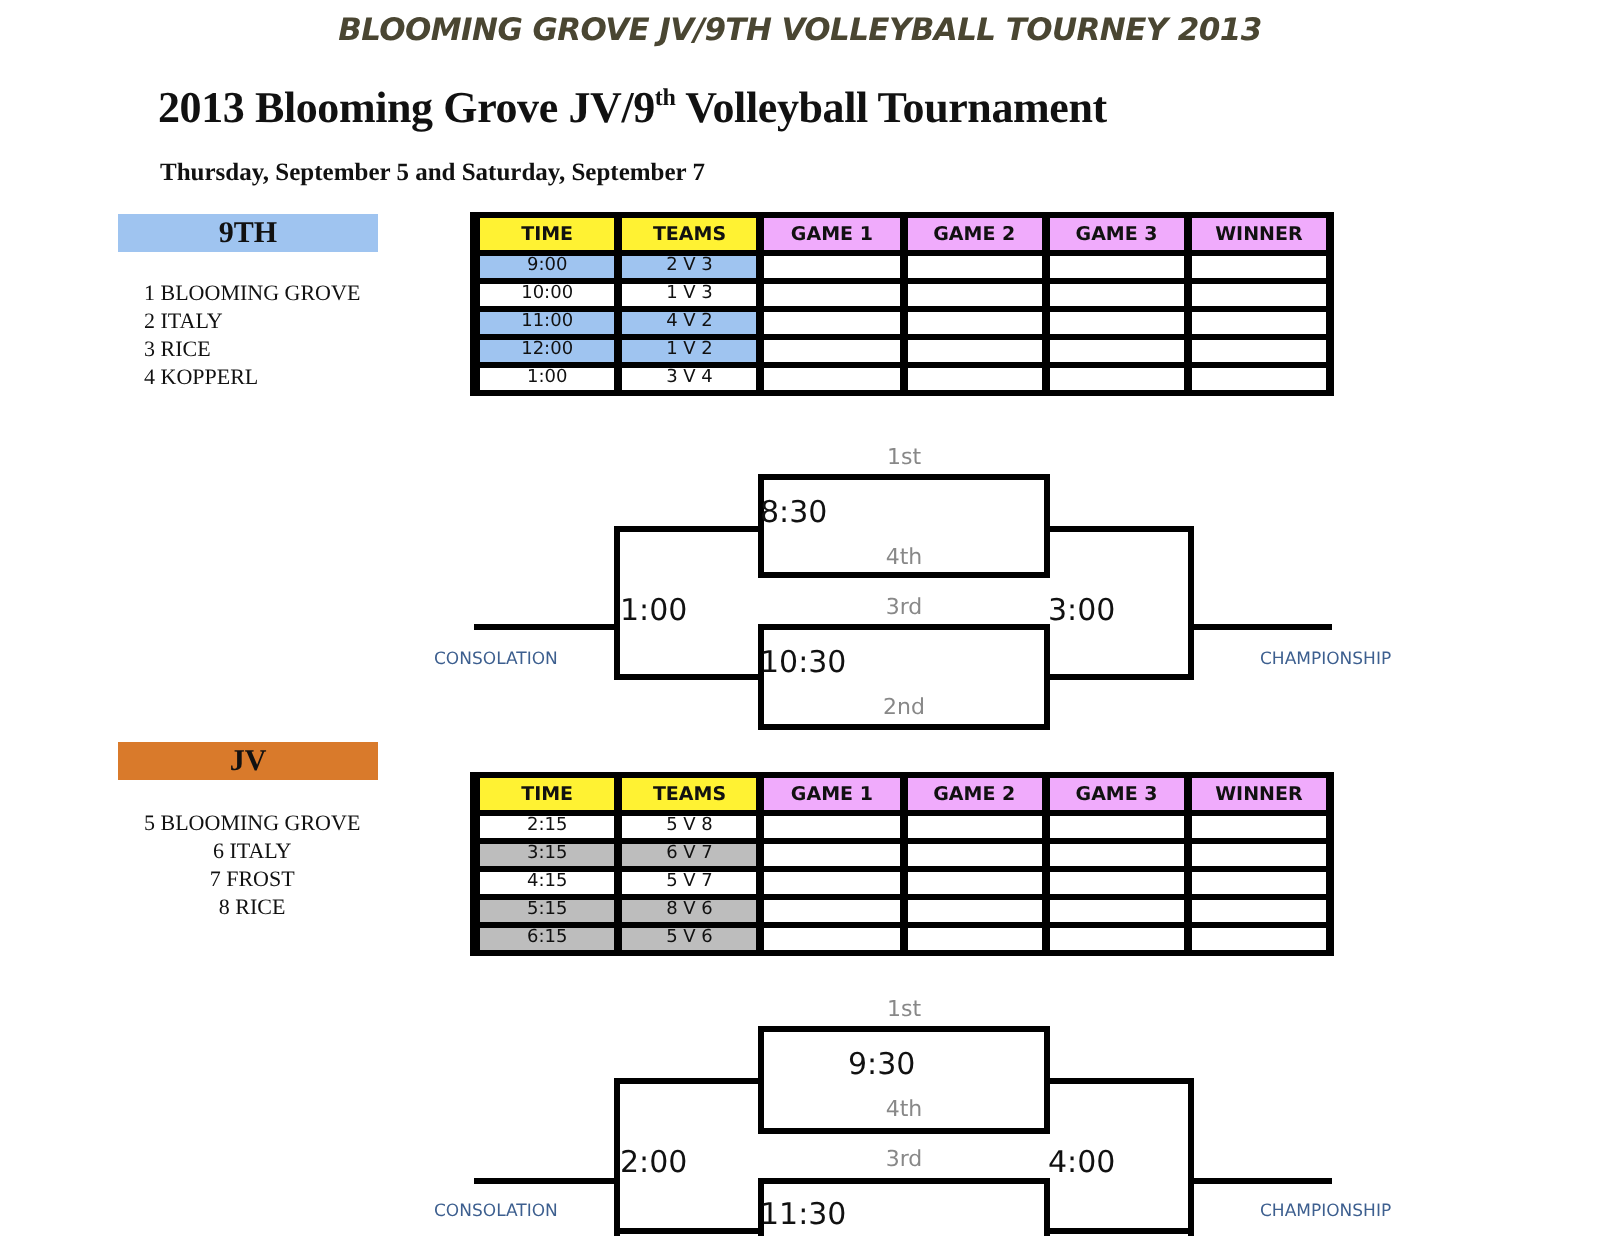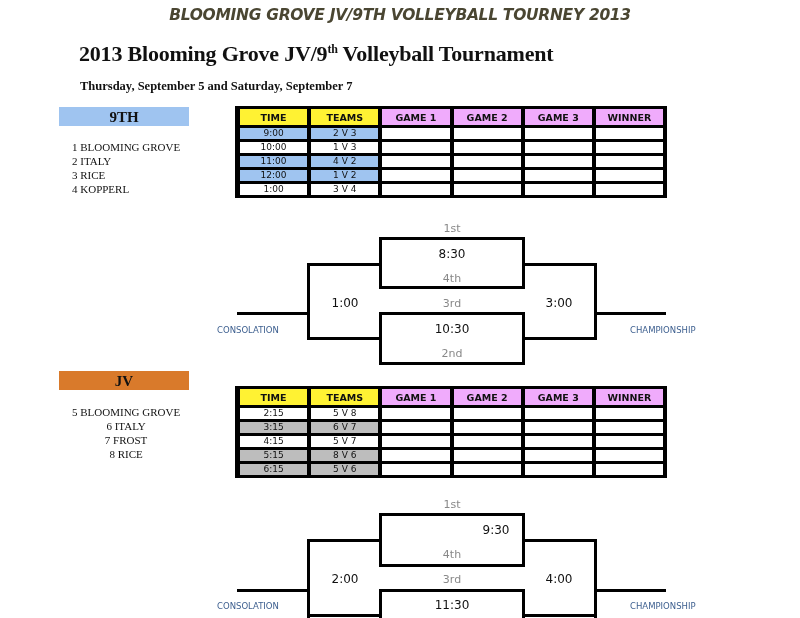--- a/index.html
+++ b/index.html
@@ -16,21 +16,21 @@
   .sched-row { display: flex; gap: 4px; padding: 0 4px 0 5px; margin-bottom: 3px; }
   .sched-row:last-child { margin-bottom: 0; }
   .cell { flex: 1 1 0; height: 11px; background: #fff; font-family: "DejaVu Sans", sans-serif; font-size: 9px; line-height: 11px; text-align: center; color: #111; }
   .hdr .cell { height: 16px; line-height: 18px; font-weight: bold; font-size: 9.5px; }
   .hdr .cell.yellow { background: #fff233; }
   .hdr .cell.green { background: #f0abfc; }
   .cell.blue { background: #9fc4f0; }
   .cell.gray { background: #bdbdbd; }
   .bline { background: #000; position: absolute; }
   .blbl { position: absolute; font-family: "DejaVu Sans", sans-serif; font-size: 11px; color: #888; text-align: center; width: 144px; }
-  .btime { position: absolute; font-family: "DejaVu Sans", sans-serif; font-size: 12px; color: #111; text-align: center; }
+  .btime { position: absolute; font-family: "DejaVu Sans", sans-serif; font-size: 15px; color: #111; }
   .bside { position: absolute; font-family: "DejaVu Sans", sans-serif; font-size: 8.5px; color: #3d5f8f; }
 </style>
 </head>
 <body>
 
 <div class="abs doc-title">BLOOMING GROVE JV/9TH VOLLEYBALL TOURNEY 2013</div>
 <div class="abs heading"><span>2013 Blooming Grove JV/9</span><sup>th</sup><span> Volleyball Tournament</span></div>
 <div class="abs subheading">Thursday, September 5 and Saturday, September 7</div>
 
 <div class="abs div-header" style="top:107px; background:#9fc4f0;">9TH</div>

